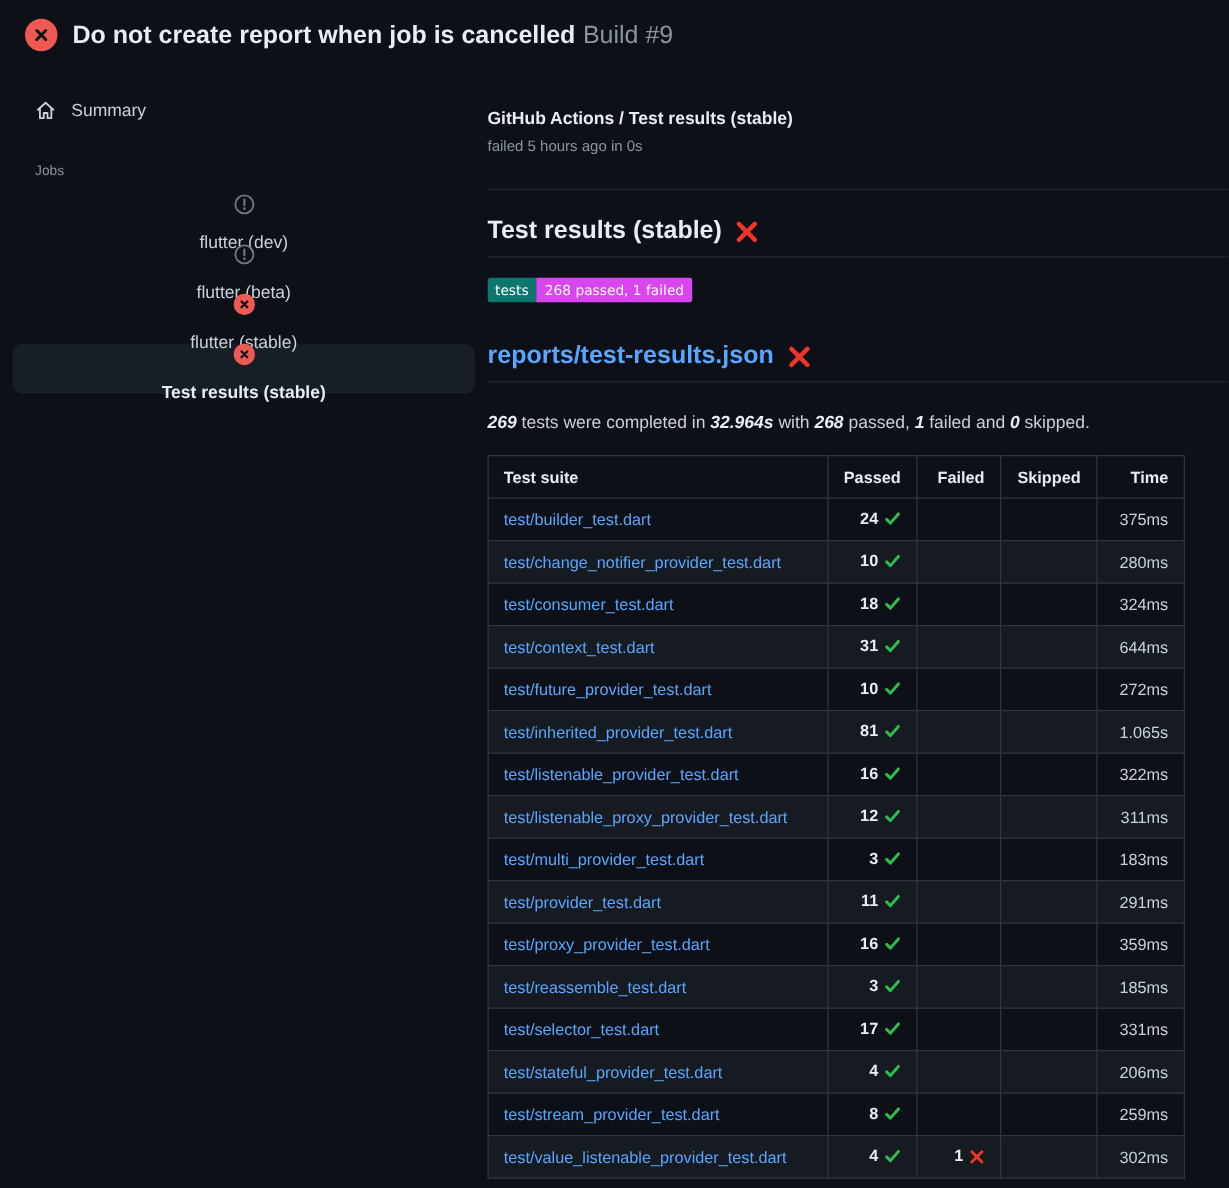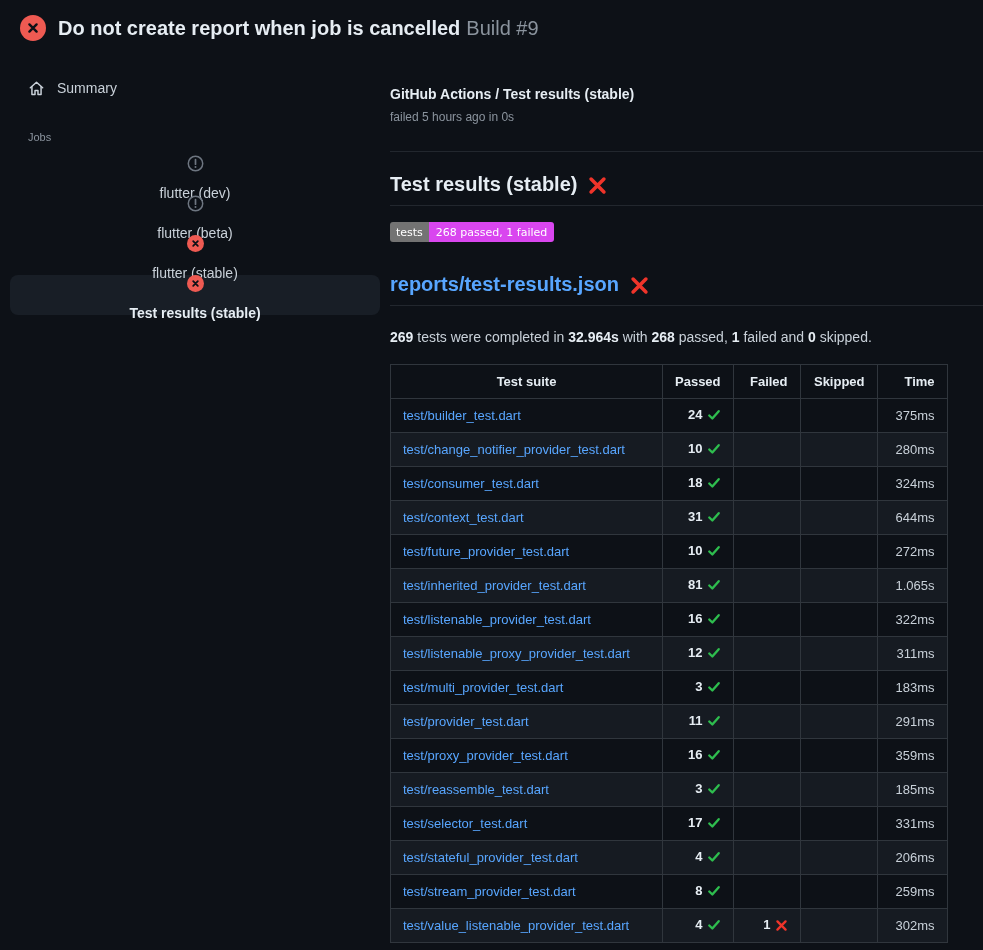--- a/index.html
+++ b/index.html
@@ -59,29 +59,29 @@
   h2.section-title.link-title{margin-top:31px;}
   h2.section-title .title-link{color:var(--link);text-decoration:none;}
   .cross-icon{display:inline-flex;flex:none;position:relative;top:1px;}
   
   .badge{display:inline-flex;margin-top:16px;font-size:11px;line-height:1;border-radius:3px;overflow:hidden;
     font-family:"DejaVu Sans","Liberation Sans",sans-serif;}
   .badge .badge-label{color:#ffffff;padding:5px 6px 4px 6px;}
   .badge .badge-value{color:#ffffff;padding:5px 7px 4px 7px;}
   
   .summary-sentence{font-size:14px;margin-top:23px;color:var(--fg);}
-  .summary-sentence b{color:var(--fg-bright);}
+  .summary-sentence b{color:var(--fg-bright);font-style:italic;}
   
   table.results{border-collapse:collapse;margin-top:19px;font-size:13px;table-layout:fixed;}
   table.results th,table.results td{
     border:1px solid var(--border);
     padding:0 12px;height:34px;
   }
   table.results th{color:var(--fg-bright);font-weight:700;text-align:right;}
-  table.results th.col-suite{text-align:center;}
+  table.results th.col-suite{text-align:left;}
   table.results td{color:var(--fg);}
   table.results tr:nth-child(even) td{background:var(--bg-subtle);}
   td.cell-suite{padding-left:14px;}
   td.cell-suite a{color:var(--link);text-decoration:none;}
   td.cell-num{text-align:right;white-space:nowrap;}
   td.cell-time{text-align:right;color:var(--fg);}
   .count{font-weight:700;color:var(--fg-bright);}
   .mark{display:inline-block;vertical-align:-3px;margin-left:4px;}
 </style>
 </head>
@@ -154,21 +154,21 @@
     <h2 class="section-title">
       <span>Test results (stable)</span>
       <span class="cross-icon">
         <svg width="19" height="19" viewBox="0 0 16 16">
           <path d="M2.6 2.6 L13.4 13.4 M13.4 2.6 L2.6 13.4" stroke="#ef342a" stroke-width="3" stroke-linecap="round" fill="none"></path>
         </svg>
       </span>
     </h2>
 
     <span class="badge">
-      <span class="badge-label" id="badge-label" style="background: #737373;">tests</span>
+      <span class="badge-label" id="badge-label" style="background: #0f766e;">tests</span>
       <span class="badge-value" id="badge-value" style="background: #d946ef;">268 passed, 1 failed</span>
     </span>
 
     <h2 class="section-title link-title">
       <a href="#" class="title-link">reports/test-results.json</a>
       <span class="cross-icon">
         <svg width="19" height="19" viewBox="0 0 16 16">
           <path d="M2.6 2.6 L13.4 13.4 M13.4 2.6 L2.6 13.4" stroke="#ef342a" stroke-width="3" stroke-linecap="round" fill="none"></path>
         </svg>
       </span>

